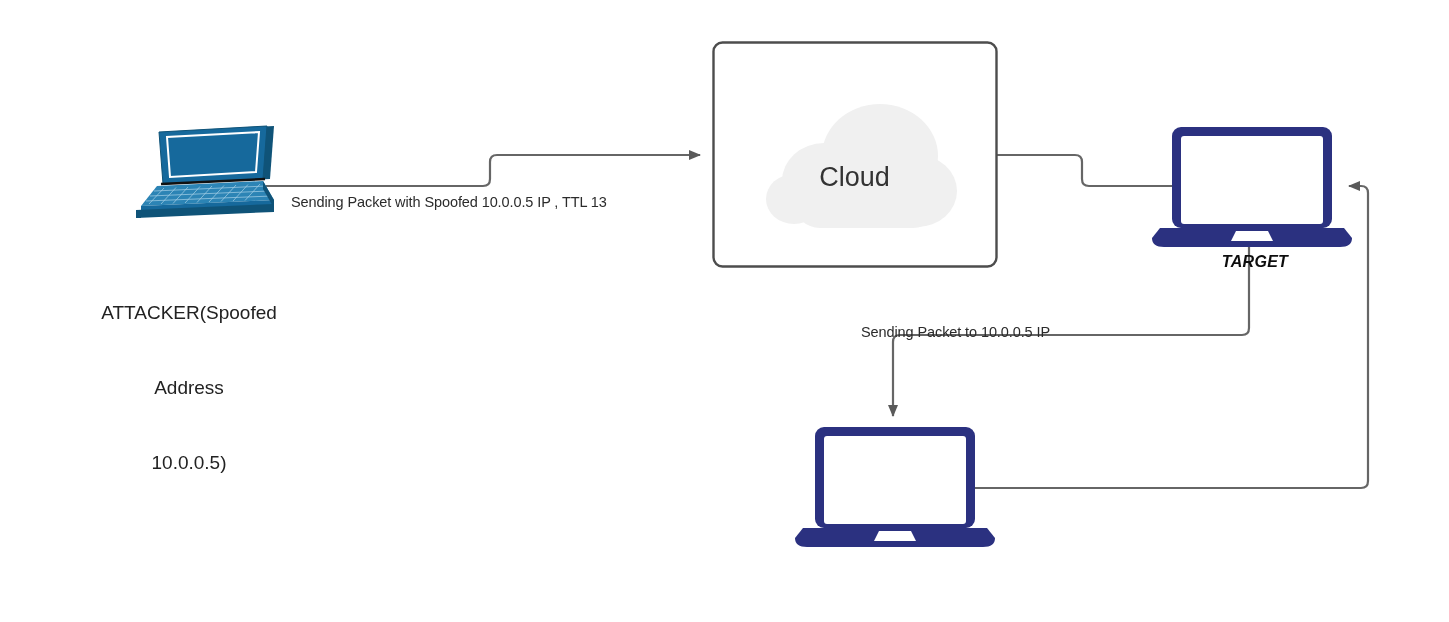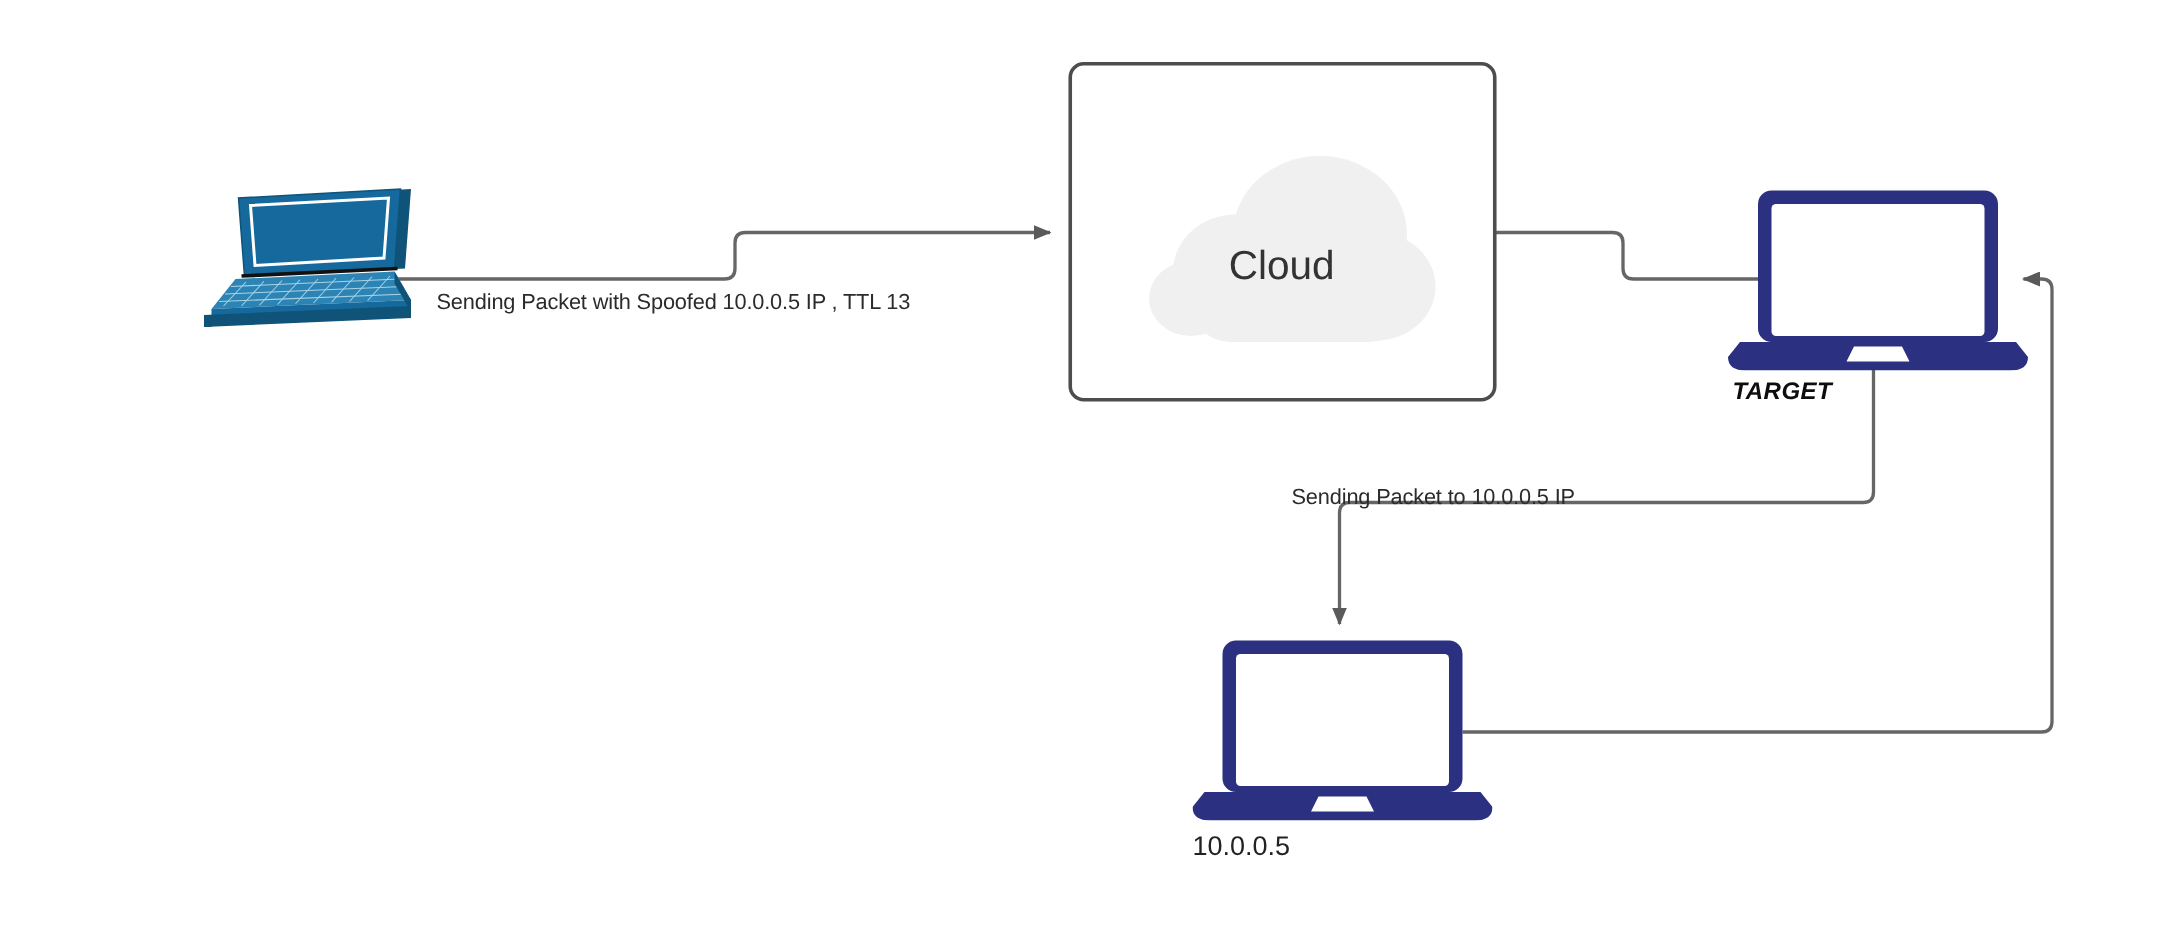--- a/index.html
+++ b/index.html
@@ -23,21 +23,21 @@
     left: 0;
     top: 0;
     width: 1449px;
     height: 622px;
   }
   .node {
     position: absolute;
   }
   .node-label {
     position: absolute;
-    text-align: left;
+    text-align: center;
     color: #1a1a1a;
     white-space: pre;
   }
   .label-attacker {
     left: 44px;
     top: 250px;
     width: 290px;
     font-size: 19px;
     line-height: 25px;
     color: #222222;
@@ -139,20 +139,25 @@
 
       <path d="M33 84 L166 78 L166 86 L33 92 Z" fill="#16699C"></path>
 
       <path d="M28 88 L166 82 L166 90 L28 96 Z" fill="#0F5378"></path>
       <path d="M28 88 L28 96 L33 96 L33 88 Z" fill="#0F5378"></path>
 
       <path d="M155 59 L166 78 L166 86 L155 67 Z" fill="#0F5378"></path>
     </svg>
   </div>
 
+  <div class="node-label label-attacker">
+    <div>ATTACKER(Spoofed</div>
+    <div>Address</div>
+    <div>10.0.0.5)</div>
+  </div>
 
   <div class="node" style="left:712px; top:41px; width:286px; height:227px;">
     <svg class="svg-node" width="286" height="227" viewBox="0 0 286 227">
       <rect x="1.5" y="1.5" width="283" height="224" rx="9" ry="9" fill="#FFFFFF" stroke="#4D4D4D" stroke-width="2.4"></rect>
 
       <g fill="#F0F0F0">
         <ellipse cx="168" cy="115" rx="58" ry="52"></ellipse>
         <ellipse cx="112" cy="140" rx="42" ry="38"></ellipse>
         <ellipse cx="82" cy="158" rx="28" ry="25"></ellipse>
         <ellipse cx="205" cy="150" rx="40" ry="36"></ellipse>
@@ -176,18 +181,17 @@
   <div class="node-label label-target">TARGET</div>
 
   <div class="node" style="left:795px; top:425px; width:200px; height:122px;">
     <svg class="svg-node" width="200" height="122" viewBox="0 0 200 122">
       <rect x="20" y="2" width="160" height="101" rx="9" ry="9" fill="#2B3180"></rect>
       <rect x="29" y="11" width="142" height="88" rx="3" ry="3" fill="#FFFFFF"></rect>
       <path d="M8 103 L192 103 L200 113 Q200 122 188 122 L12 122 Q0 122 0 113 Z" fill="#2B3180"></path>
       <path d="M84 106 L116 106 L121 116 L79 116 Z" fill="#FFFFFF"></path>
     </svg>
   </div>
-  <div class="node-label label-victim">10.0.0.5</div>
 
   <div class="edge-label edge-label-1">Sending Packet with Spoofed 10.0.0.5 IP , TTL 13</div>
   <div class="edge-label edge-label-2">Sending Packet to 10.0.0.5 IP</div>
 
 </div>
 
 </body></html>

